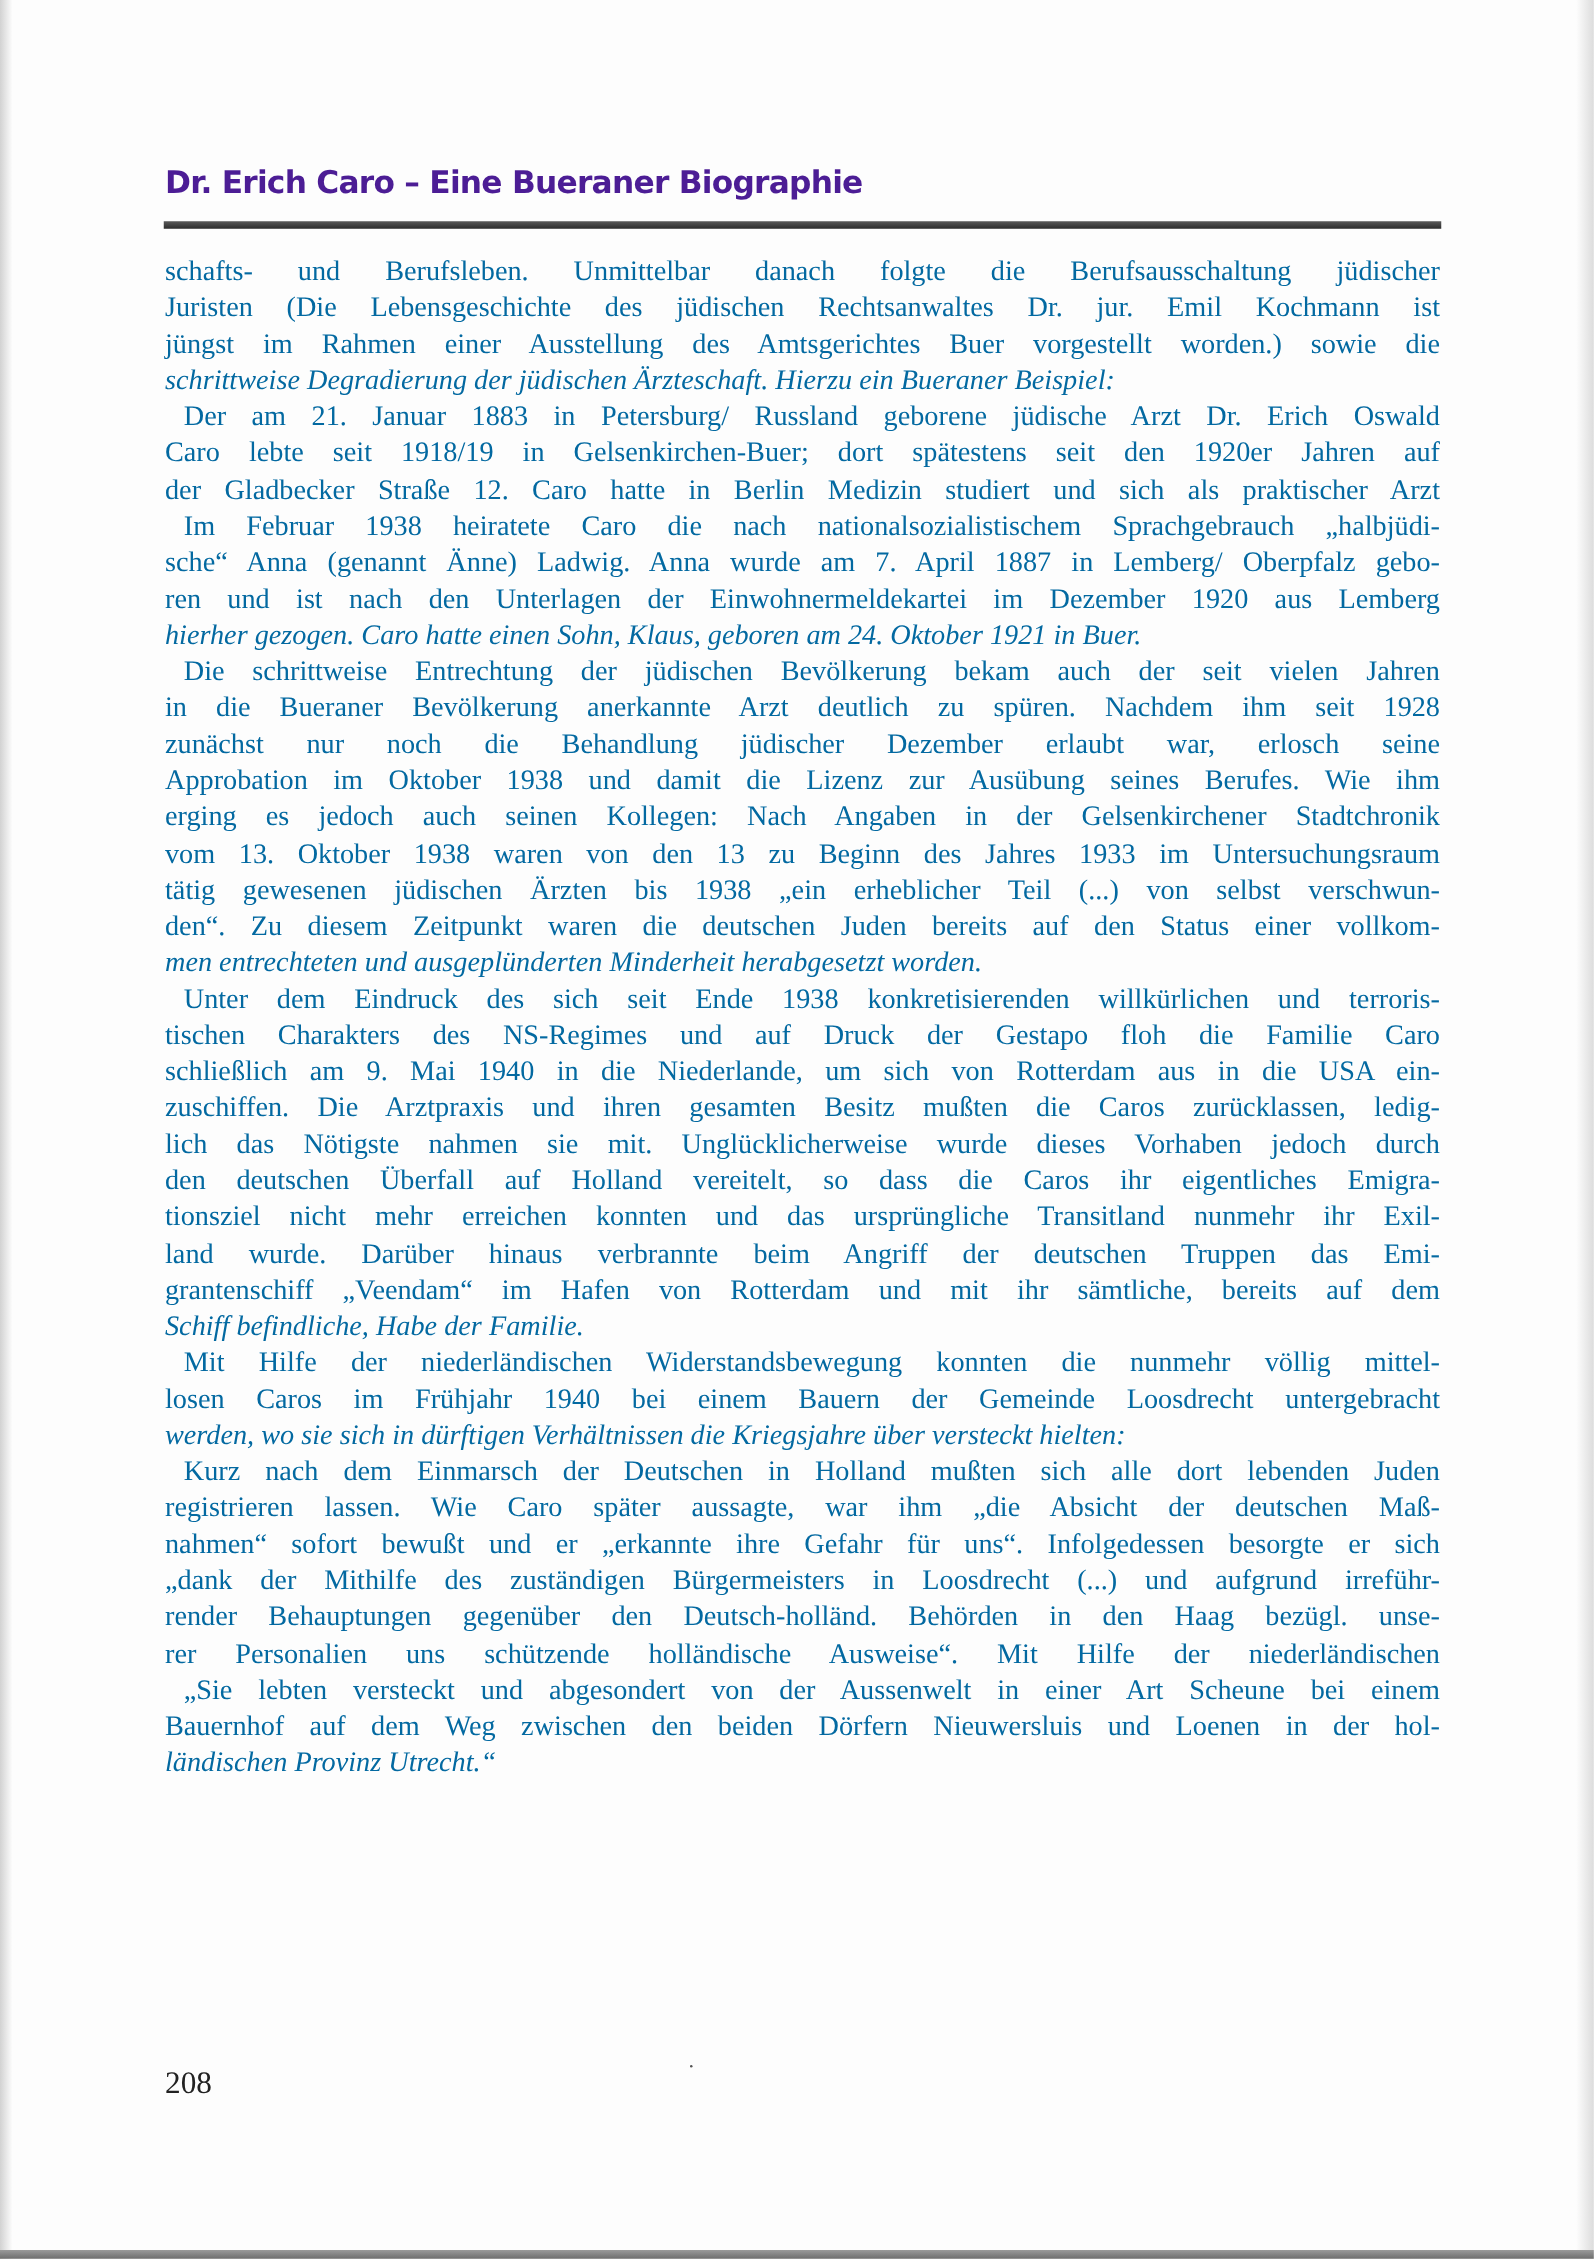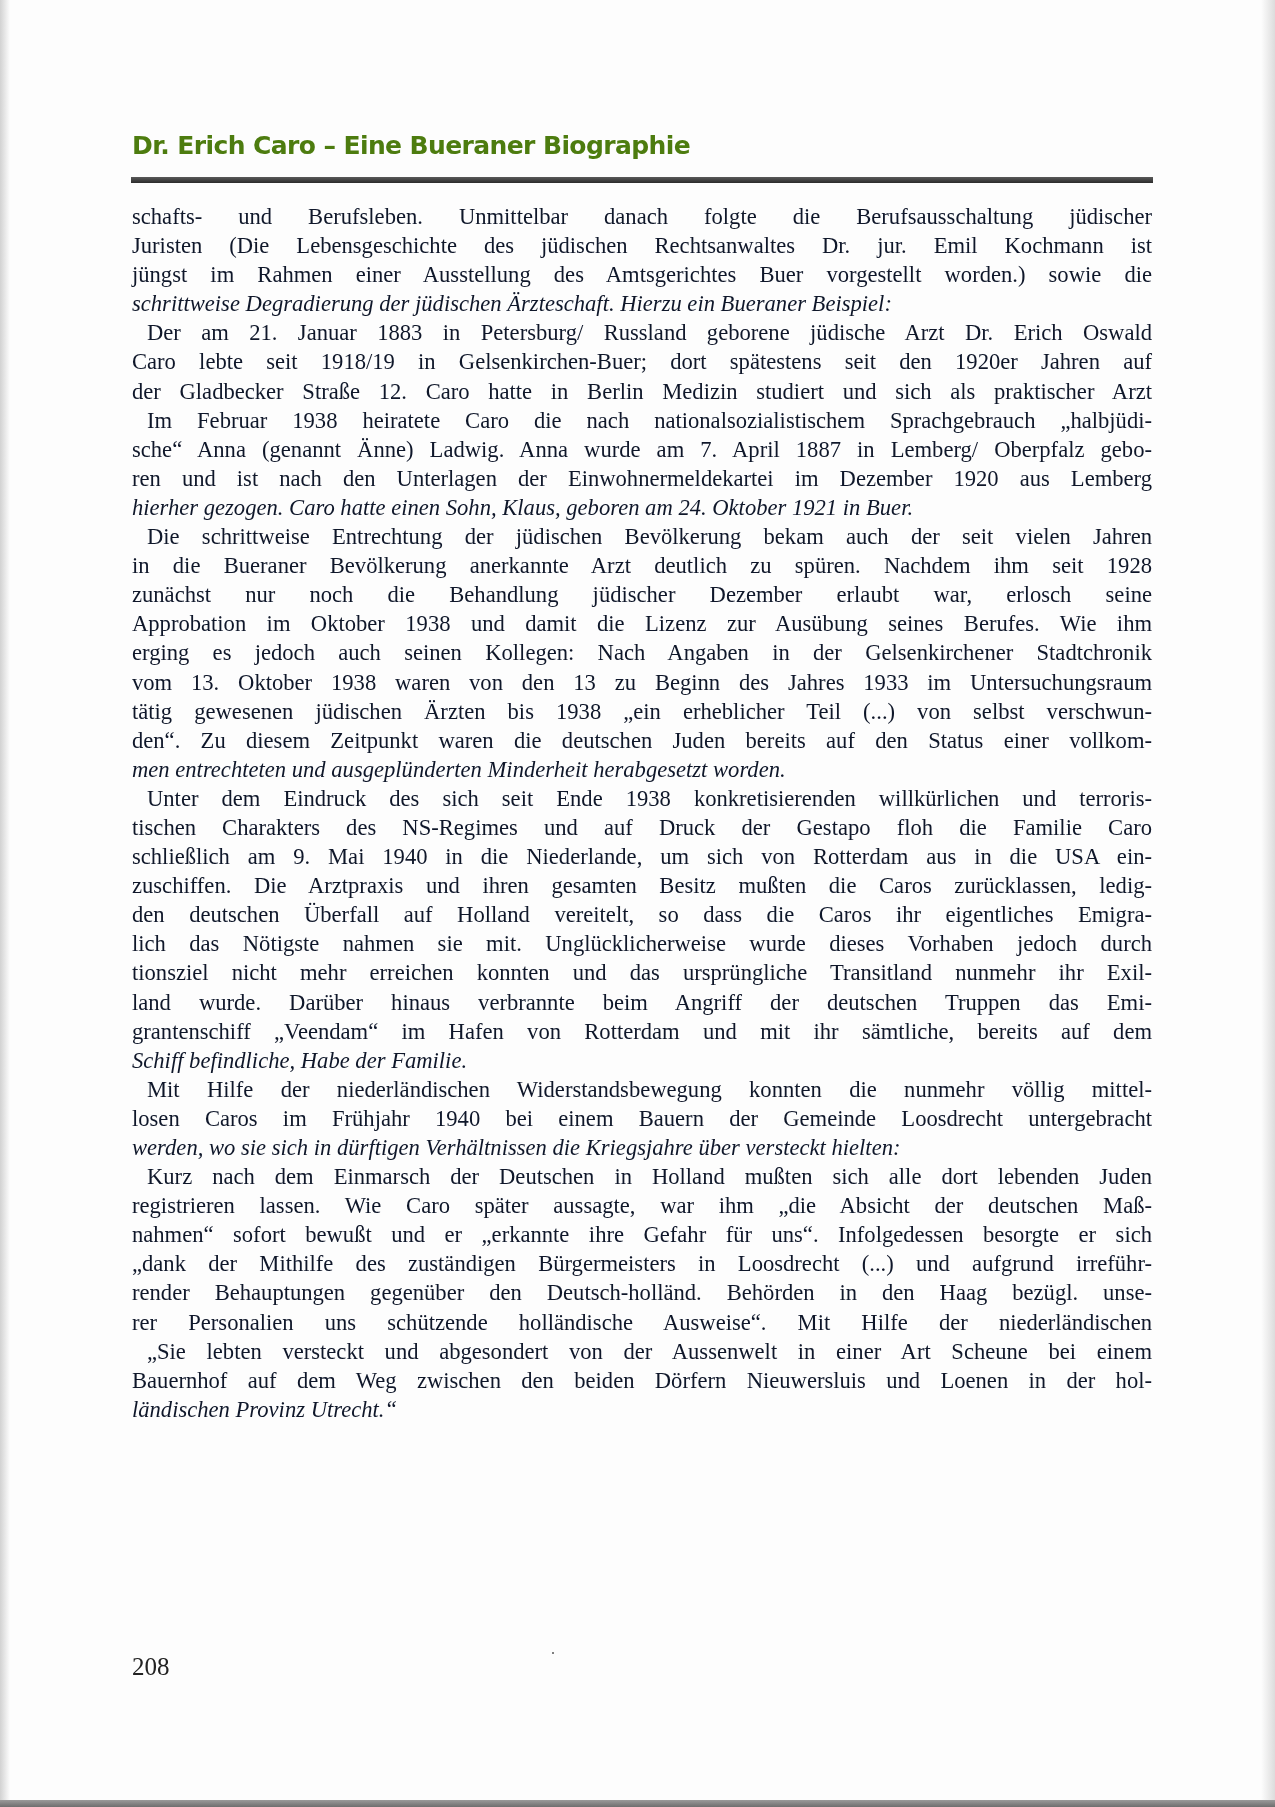--- a/index.html
+++ b/index.html
@@ -27,40 +27,40 @@
       background: linear-gradient(to bottom, #9a9a9a, #6e6e6e);
     }
     .running-head {
       position: absolute;
       left: 132px;
       top: 131px;
       font-family: "DejaVu Sans", sans-serif;
       font-weight: bold;
       font-size: 25px;
       letter-spacing: -0.6px;
-      color: #4d7c0f;
+      color: #4c1d95;
       white-space: nowrap;
     }
     .head-rule {
       position: absolute;
       left: 131px;
       top: 177px;
       width: 1022px;
       height: 6px;
       background: linear-gradient(to bottom, #5a5a5a, #2c2c2c);
     }
     .body-text {
       position: absolute;
       left: 132px;
       top: 202px;
       width: 1020px;
       font-family: "Liberation Serif", serif;
       font-size: 22.6px;
       line-height: 29.1px;
-      color: #0f172a;
+      color: #0369a1;
       text-align: justify;
       hyphens: none;
     }
     .body-text p {
       margin: 0;
       text-indent: 15px;
     }
     .line {
       display: block;
       text-align: justify;
@@ -130,22 +130,22 @@
       <span class="line">vom 13. Oktober 1938 waren von den 13 zu Beginn des Jahres 1933 im Untersuchungsraum</span>
       <span class="line">tätig gewesenen jüdischen Ärzten bis 1938 „ein erheblicher Teil (...) von selbst verschwun-</span>
       <span class="line">den“. Zu diesem Zeitpunkt waren die deutschen Juden bereits auf den Status einer vollkom-</span>
       <span class="line last">men entrechteten und ausgeplünderten Minderheit herabgesetzt worden.</span>
     </p>
     <p>
       <span class="line indent">Unter dem Eindruck des sich seit Ende 1938 konkretisierenden willkürlichen und terroris-</span>
       <span class="line">tischen Charakters des NS-Regimes und auf Druck der Gestapo floh die Familie Caro</span>
       <span class="line">schließlich am 9. Mai 1940 in die Niederlande, um sich von Rotterdam aus in die USA ein-</span>
       <span class="line">zuschiffen. Die Arztpraxis und ihren gesamten Besitz mußten die Caros zurücklassen, ledig-</span>
+      <span class="line">lich das Nötigste nahmen sie mit. Unglücklicherweise wurde dieses Vorhaben jedoch durch</span>
       <span class="line">den deutschen Überfall auf Holland vereitelt, so dass die Caros ihr eigentliches Emigra-</span>
-      <span class="line">lich das Nötigste nahmen sie mit. Unglücklicherweise wurde dieses Vorhaben jedoch durch</span>
       <span class="line">tionsziel nicht mehr erreichen konnten und das ursprüngliche Transitland nunmehr ihr Exil-</span>
       <span class="line">land wurde. Darüber hinaus verbrannte beim Angriff der deutschen Truppen das Emi-</span>
       <span class="line">grantenschiff „Veendam“ im Hafen von Rotterdam und mit ihr sämtliche, bereits auf dem</span>
       <span class="line last">Schiff befindliche, Habe der Familie.</span>
     </p>
     <p>
       <span class="line indent">Mit Hilfe der niederländischen Widerstandsbewegung konnten die nunmehr völlig mittel-</span>
       <span class="line">losen Caros im Frühjahr 1940 bei einem Bauern der Gemeinde Loosdrecht untergebracht</span>
       <span class="line last">werden, wo sie sich in dürftigen Verhältnissen die Kriegsjahre über versteckt hielten:</span>
     </p>

